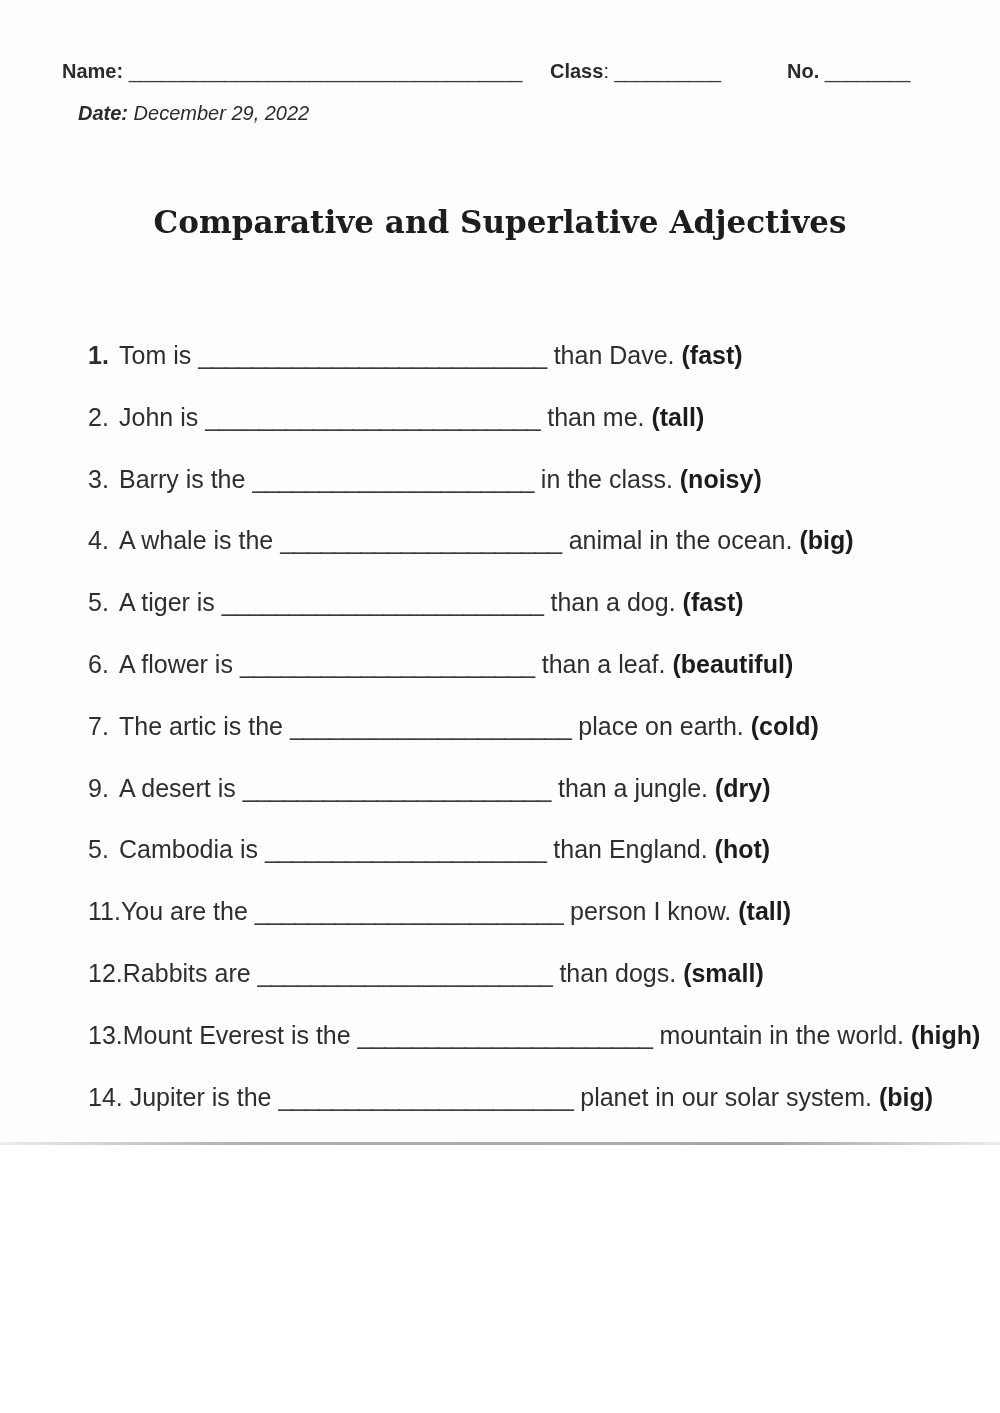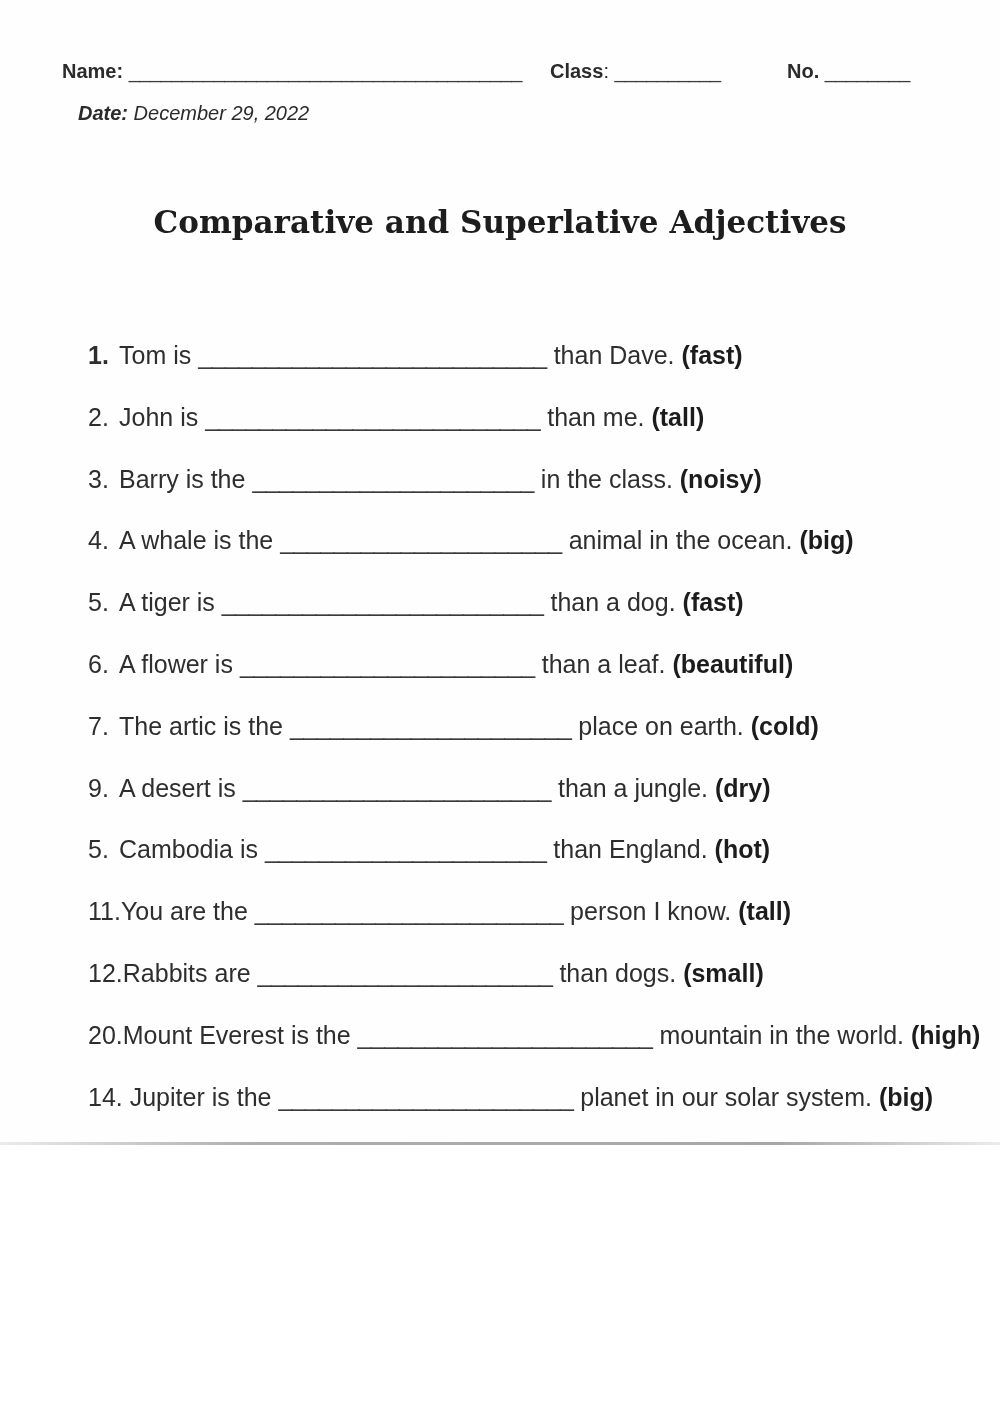--- a/index.html
+++ b/index.html
@@ -129,21 +129,21 @@
 
 
     <div class="q-row"><span class="qnum">9.</span><span class="qtext"><span>A desert is</span> <span class="blank">_______________________</span> <span>than a jungle.</span> <b class="hint">(dry)</b></span></div>
 
     <div class="q-row"><span class="qnum">5.</span><span class="qtext"><span>Cambodia is</span> <span class="blank">_____________________</span> <span>than England.</span> <b class="hint">(hot)</b></span></div>
 
     <div class="q-row"><span class="qnum">11.</span><span class="qtext"><span>You are the</span> <span class="blank">_______________________</span> <span>person I know.</span> <b class="hint">(tall)</b></span></div>
 
     <div class="q-row"><span class="qnum">12.</span><span class="qtext"><span>Rabbits are</span> <span class="blank">______________________</span> <span>than dogs.</span> <b class="hint">(small)</b></span></div>
 
-    <div class="q-row"><span class="qnum">20.</span><span class="qtext"><span>Mount Everest is the</span> <span class="blank">______________________</span> <span>mountain in the world.</span> <b class="hint">(high)</b></span></div>
+    <div class="q-row"><span class="qnum">13.</span><span class="qtext"><span>Mount Everest is the</span> <span class="blank">______________________</span> <span>mountain in the world.</span> <b class="hint">(high)</b></span></div>
 
     <div class="q-row"><span class="qnum">14.</span><span class="qtext"><span> Jupiter is the</span> <span class="blank">______________________</span> <span>planet in our solar system.</span> <b class="hint">(big)</b></span></div>
 
   </div>
 
   <div class="footer">
     <span class="logo-grid">
         <span class="logo-sq" style="background: rgb(114, 191, 68);">L</span>
         <span class="logo-sq" style="background: rgb(246, 160, 26);">I</span>
         <span class="logo-sq" style="background: rgb(39, 170, 225);">V</span>

